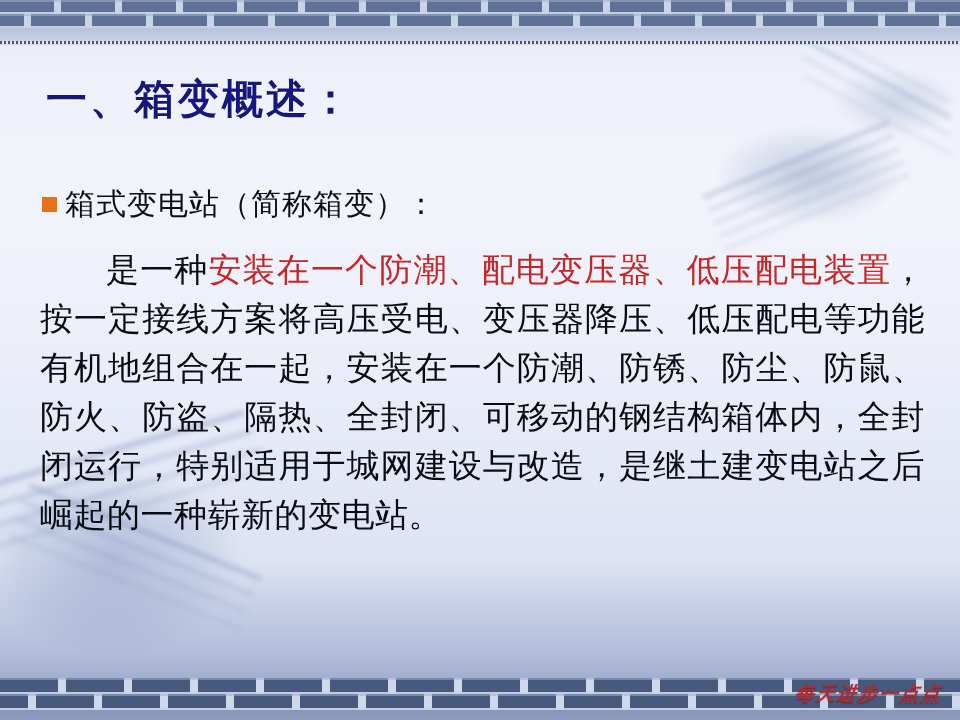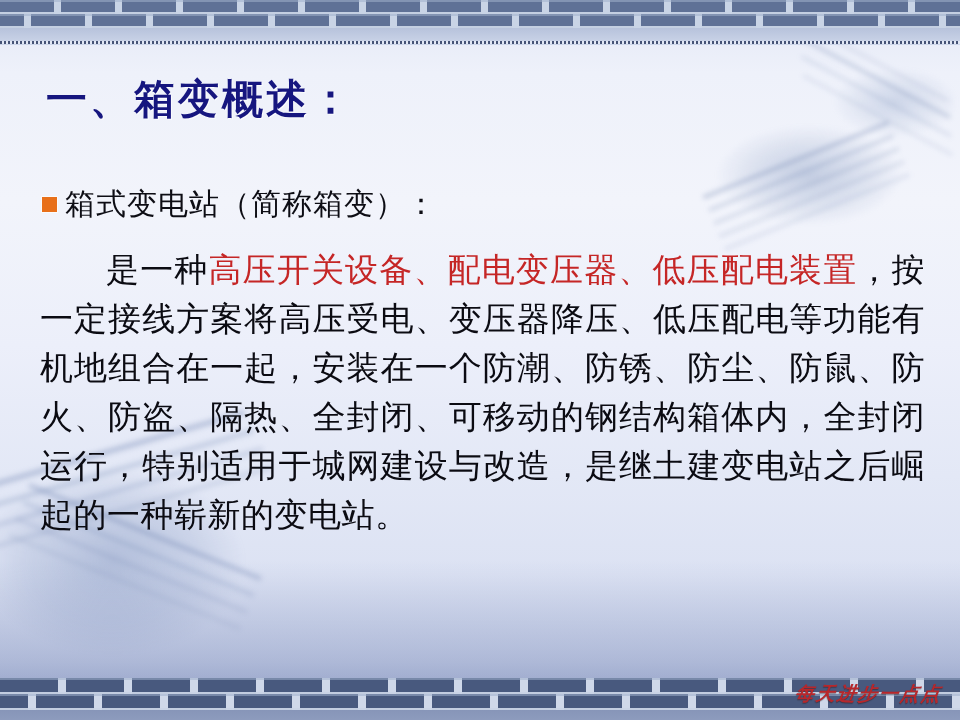--- a/index.html
+++ b/index.html
@@ -252,21 +252,21 @@
   <div class="content">
 
     <div class="slide-title">一、箱变概述：</div>
 
     <div class="bullet-line">
       <span class="bullet-marker"></span>
       <span class="bullet-text">箱式变电站（简称箱变）：</span>
     </div>
 
     <div class="body-block">
-      <span>是一种</span><span class="hl">高压开关设备、配电变压器、低压配电装置</span><span>，按一定接线方案将高压受电、变压器降压、低压配电等功能有机地组合在一起，安装在一个防潮、防锈、防尘、防鼠、防火、防盗、隔热、全封闭、可移动的钢结构箱体内，全封闭运行，特别适用于城网建设与改造，是继土建变电站之后崛起的一种崭新的变电站。</span>
+      <span>是一种</span><span class="hl">安装在一个防潮、配电变压器、低压配电装置</span><span>，按一定接线方案将高压受电、变压器降压、低压配电等功能有机地组合在一起，安装在一个防潮、防锈、防尘、防鼠、防火、防盗、隔热、全封闭、可移动的钢结构箱体内，全封闭运行，特别适用于城网建设与改造，是继土建变电站之后崛起的一种崭新的变电站。</span>
     </div>
 
   </div>
 
   <div class="brick-band brick-bottom">
     <div class="brick-row"></div>
     <div class="brick-row offset"></div>
   </div>
 
   <div class="footer-sign">每天进步一点点</div>

